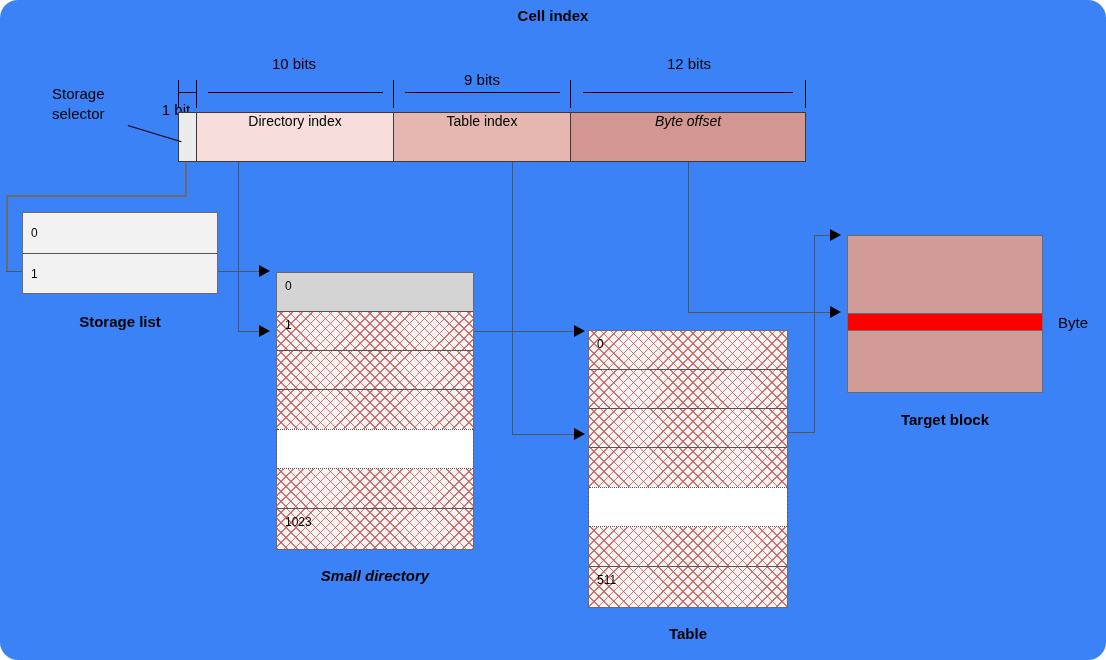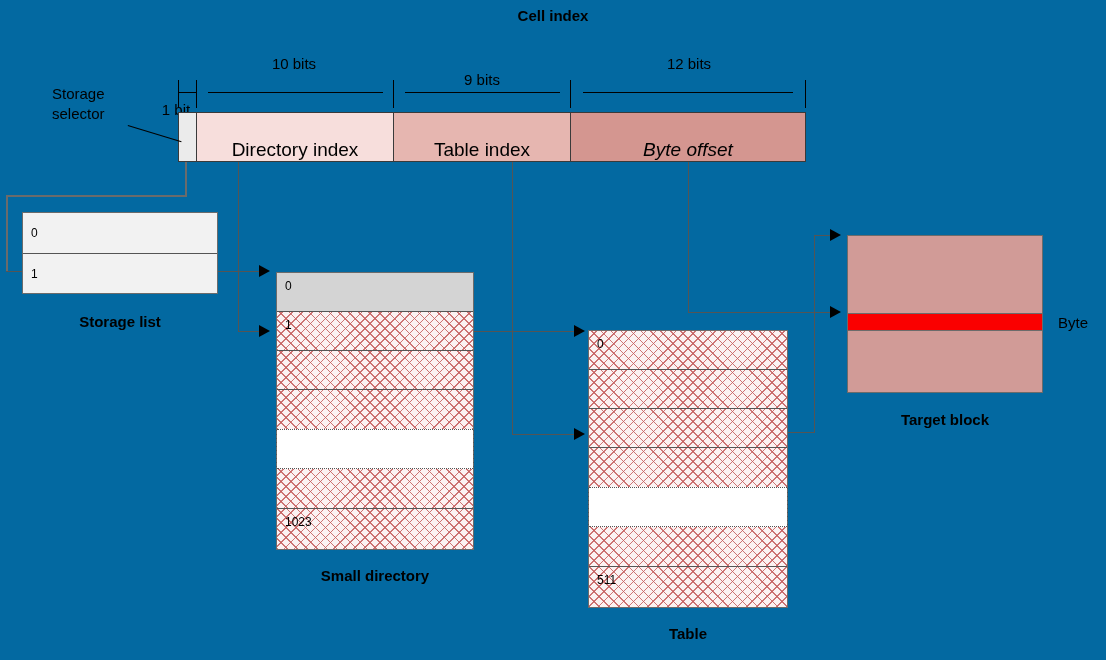--- a/index.html
+++ b/index.html
@@ -4,44 +4,45 @@
 <style>
   html, body {
     margin: 0;
     padding: 0;
     background: #ffffff;
   }
   #root {
     position: relative;
     width: 1106px;
     height: 660px;
-    background: #0369a1;
+    background: #3b82f6;
     font-family: "Liberation Sans", sans-serif;
     overflow: hidden;
+    border-radius: 18px;
   }
 
   
   .lbl {
     position: absolute;
     font-size: 15px;
     color: #000000;
     white-space: nowrap;
     line-height: 19px;
     text-align: center;
   }
   .lbl-bold { font-weight: bold; }
 
   
   .bitbar {
     position: absolute;
     box-sizing: border-box;
     border: 1px solid #3a3a3a;
-    font-size: 19px;
+    font-size: 14px;
     display: flex;
-    align-items: flex-end;
+    align-items: flex-start;
     justify-content: center;
     color: #000;
   }
 
   
   .tick {
     position: absolute;
     width: 1px;
     background: #000000;
   }
@@ -197,21 +198,21 @@
       <span class="side-dot-r"></span>
       <span class="rownum-top"></span>
     </div>
     <div class="row row-hatch row-sep-solid" style="height:40px;">
       <span class="rownum-top"></span>
     </div>
     <div class="row row-hatch" style="height:40px;">
       <span class="rownum-top">1023</span>
     </div>
   </div>
-  <div class="lbl lbl-bold" style="left:276px; top:566px; width:198px; text-align:center;">Small directory</div>
+  <div class="lbl lbl-bold" style="left:276px; top:566px; width:198px; text-align:center;font-style:italic;">Small directory</div>
 
   <div class="ln-h" style="left:474px; top:331px; width:101px;"></div>
   <div class="arrow" style="left:574px; top:325px;"></div>
 
   <div class="ln-v" style="left:512px; top:162px; height:273px;"></div>
   <div class="ln-h" style="left:512px; top:434px; width:63px;"></div>
   <div class="arrow" style="left:574px; top:428px;"></div>
 
   <div class="boxwrap" style="left:588px; top:330px; width:200px; height:278px;">
     <div class="row row-hatch row-sep-solid" style="height:39px;">

